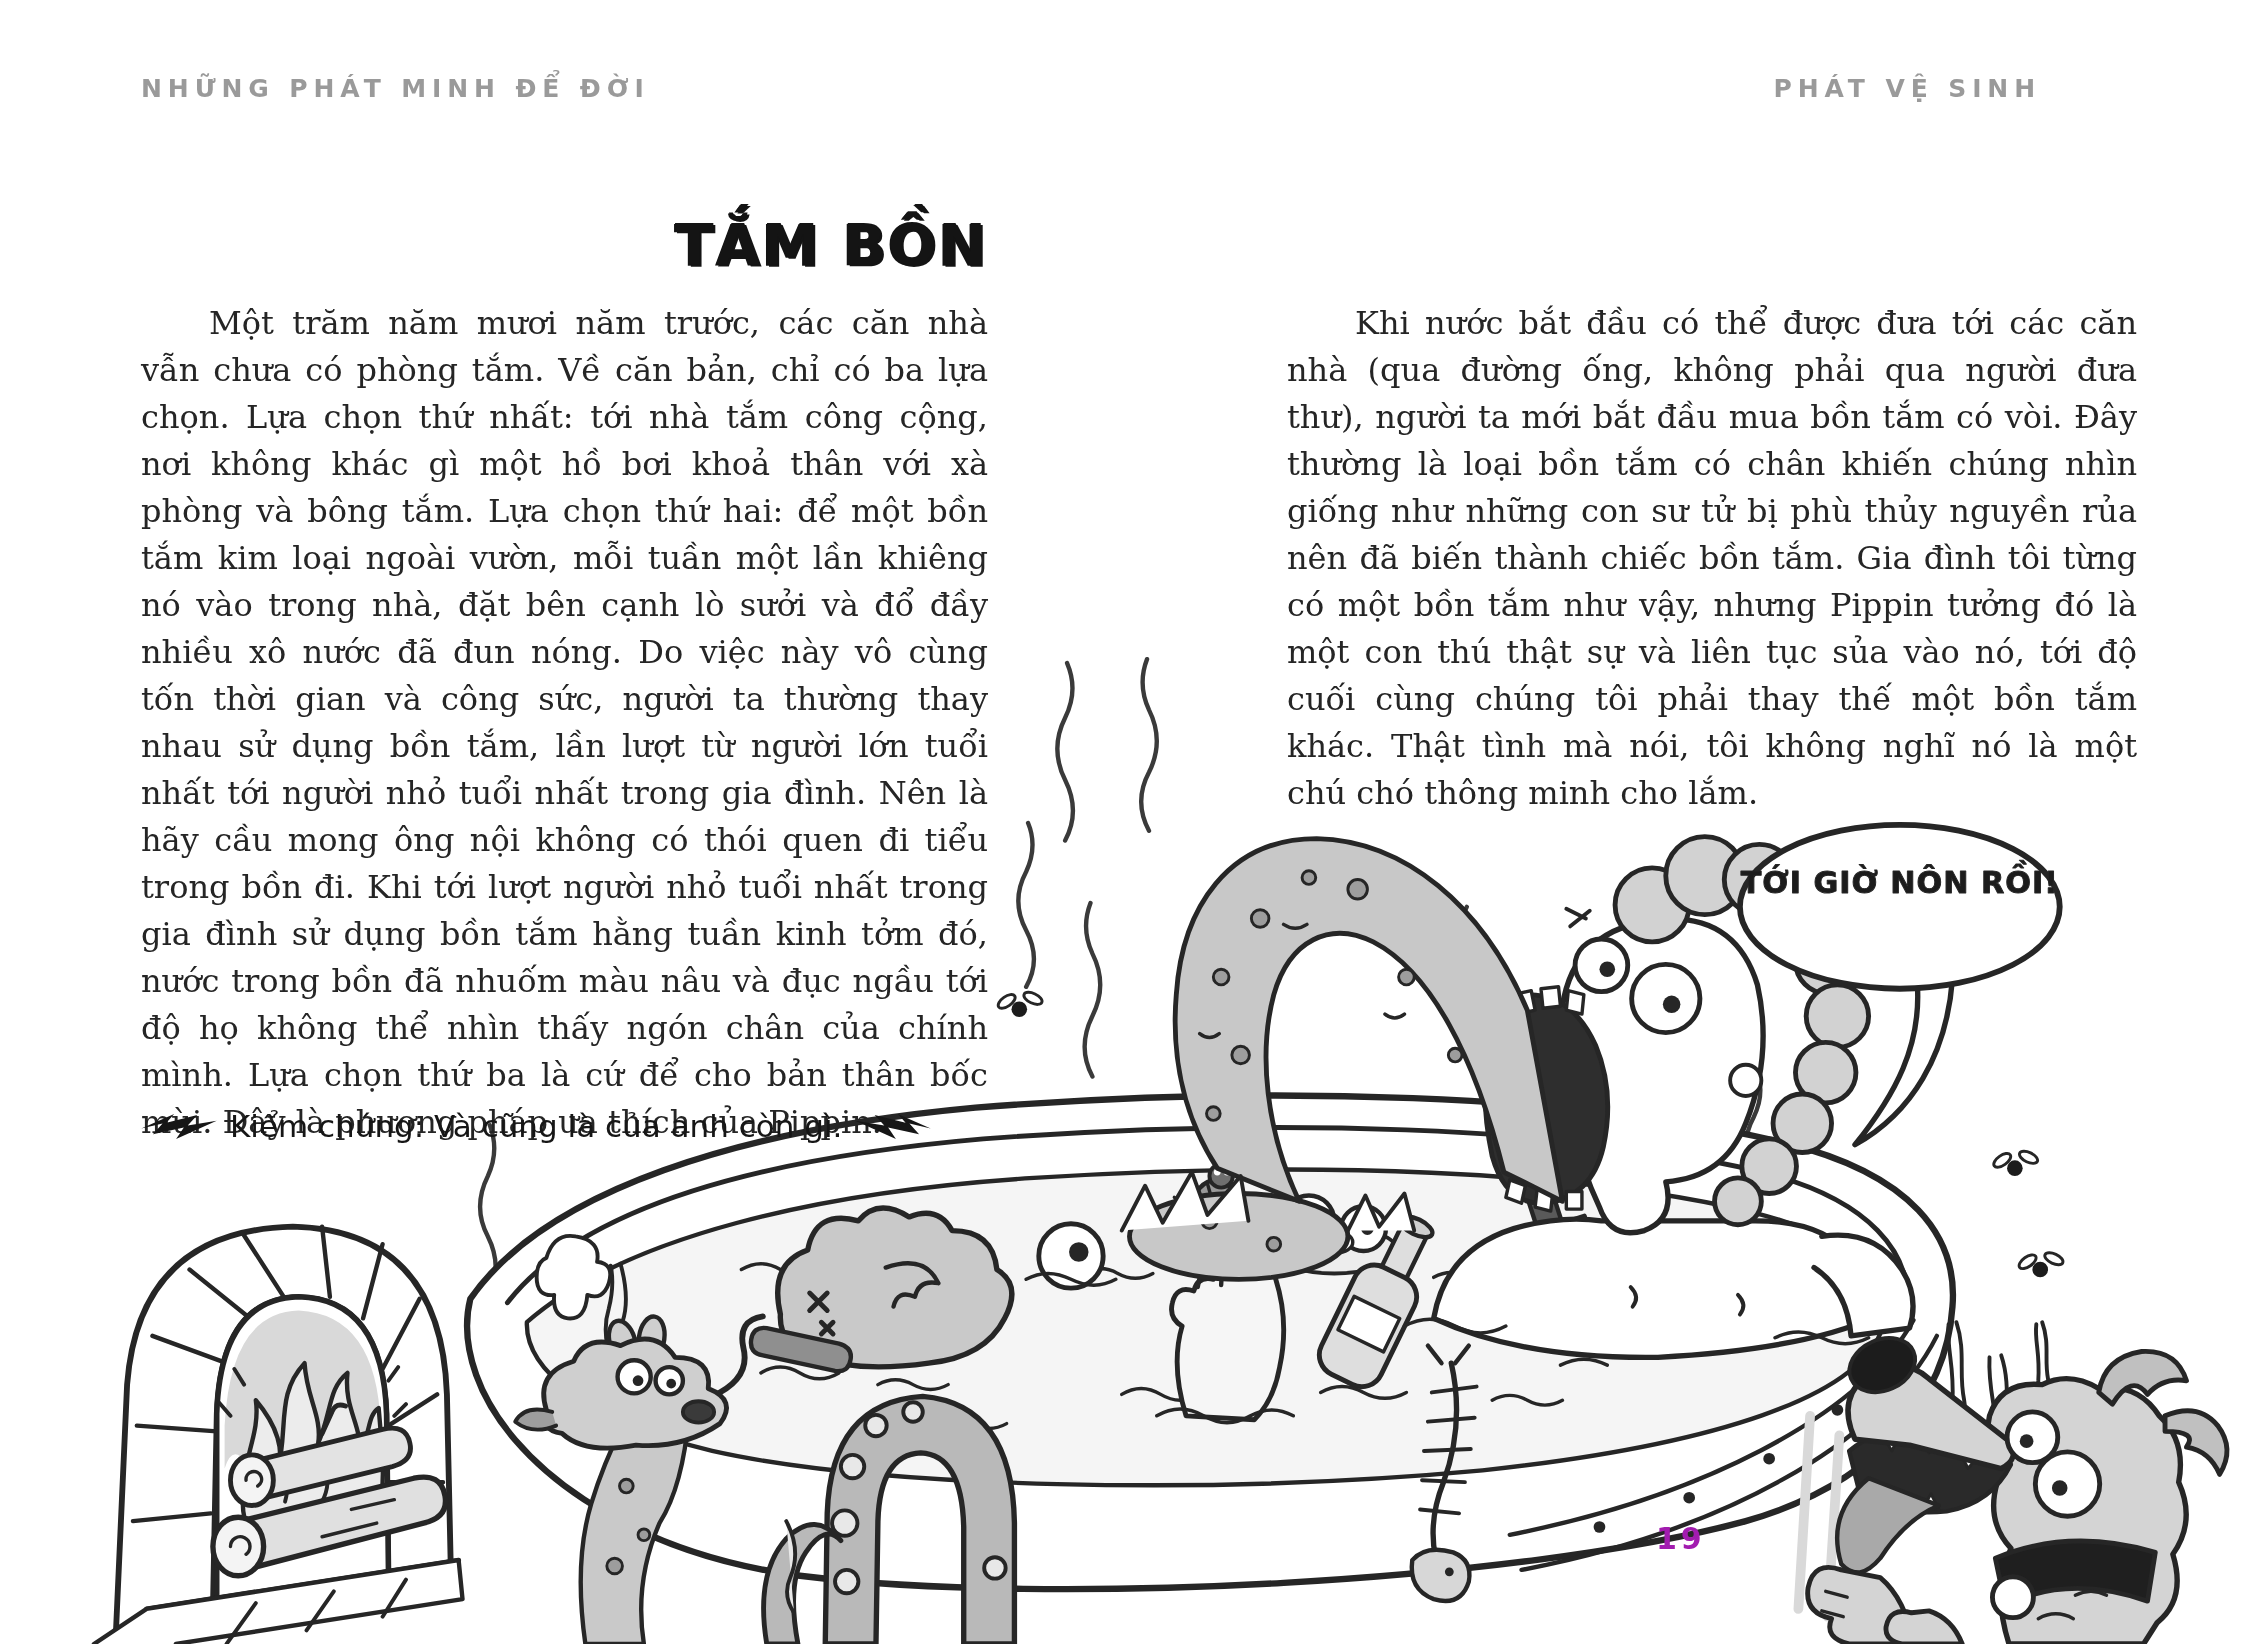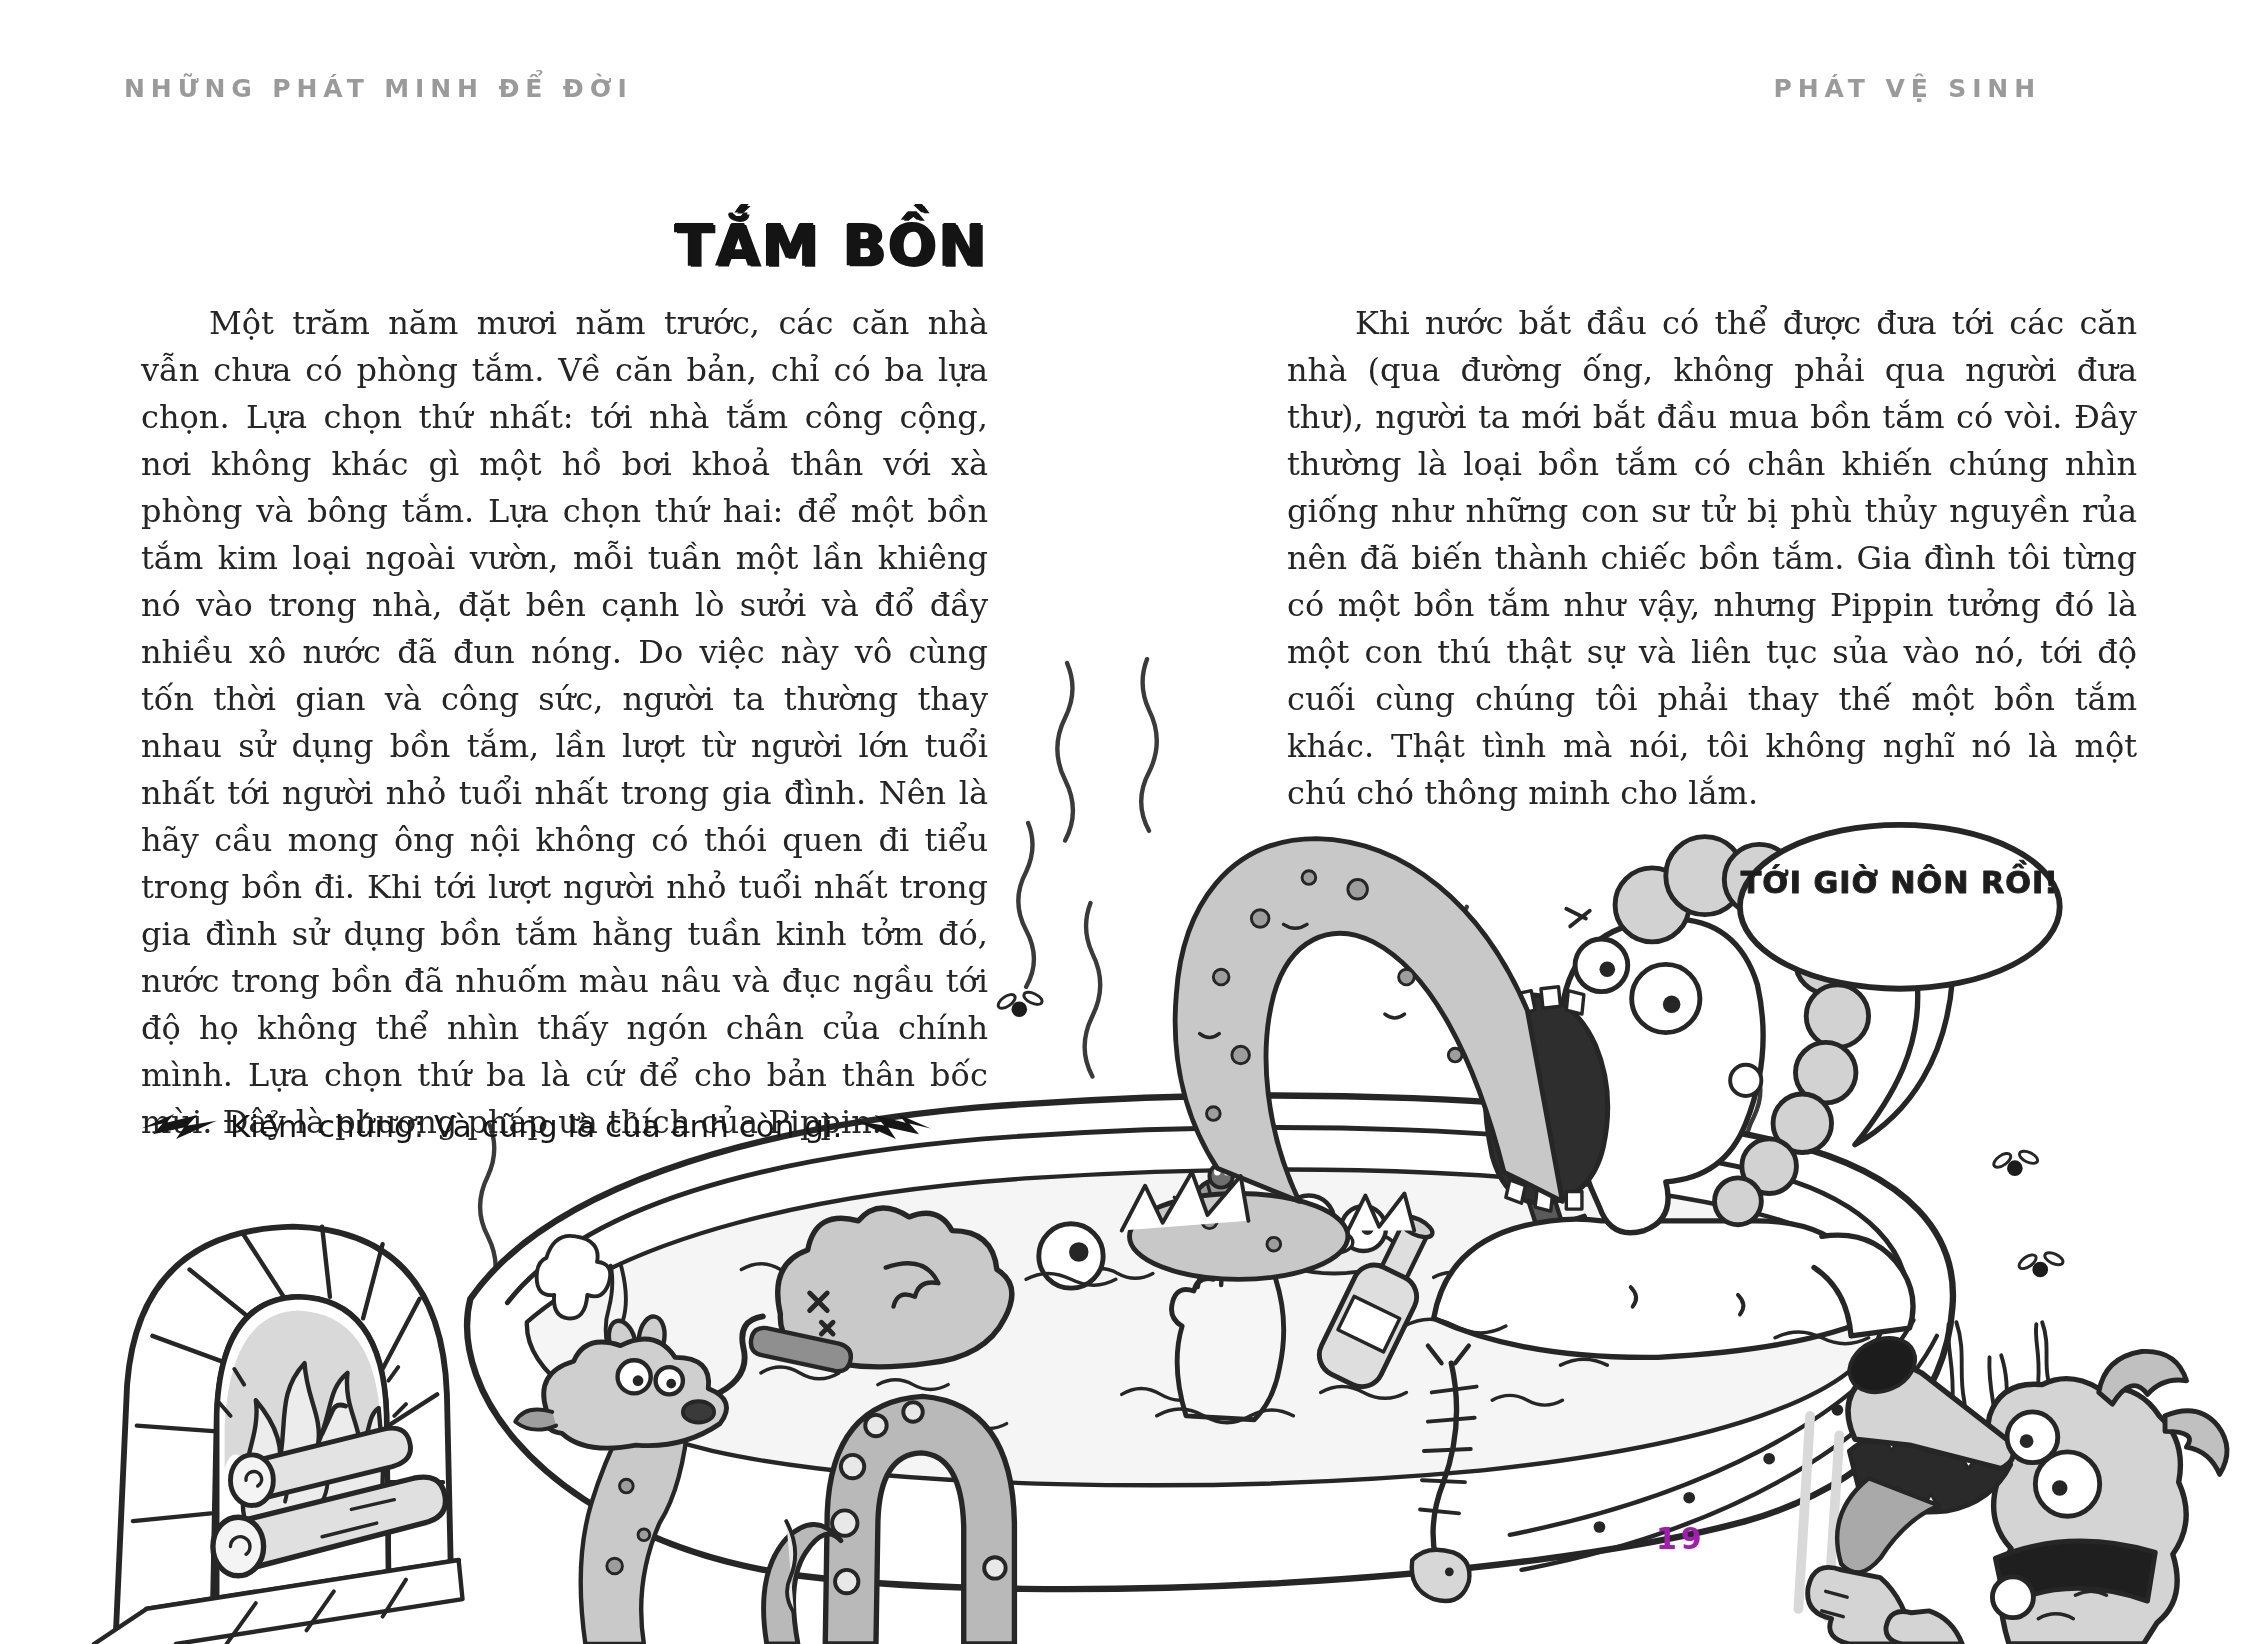--- a/index.html
+++ b/index.html
@@ -1,20 +1,20 @@
 <!DOCTYPE html>
 <html><head>
 <meta charset="utf-8">
 <style>
   html,body{margin:0;padding:0;background:#ffffff;}
   body{width:2258px;height:1644px;position:relative;overflow:hidden;
        font-family:"DejaVu Serif","Liberation Serif",serif;color:#2b2b2b;}
   .hdr{position:absolute;top:74px;font-family:"DejaVu Sans","Liberation Sans",sans-serif;
        font-weight:bold;font-size:25px;letter-spacing:5.9px;color:#9a9a9a;}
-  .hdr-left{left:124px;text-align:right;}
+  .hdr-left{left:141px;text-align:right;}
   .hdr-right{right:217px;}
   .title{position:absolute;left:141px;top:174px;width:847px;text-align:right;
        font-family:"DejaVu Sans","Liberation Sans",sans-serif;font-weight:bold;
        font-size:57px;letter-spacing:2px;color:#141414;
        text-shadow:2px 2px 0 #141414, -1px 1px 0 #141414;}
   .col{position:absolute;top:300px;width:847px;font-size:32px;line-height:47px;
        text-align:justify;color:#252525;}
   .col p{margin:0;text-indent:68px;}
   .col-left{left:141px;}
   .col-right{left:1287px;width:850px;}

